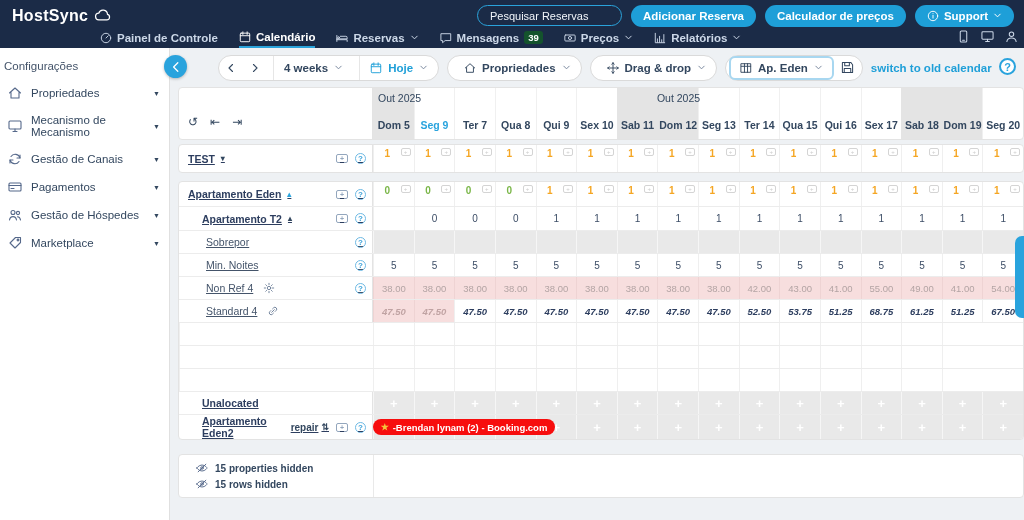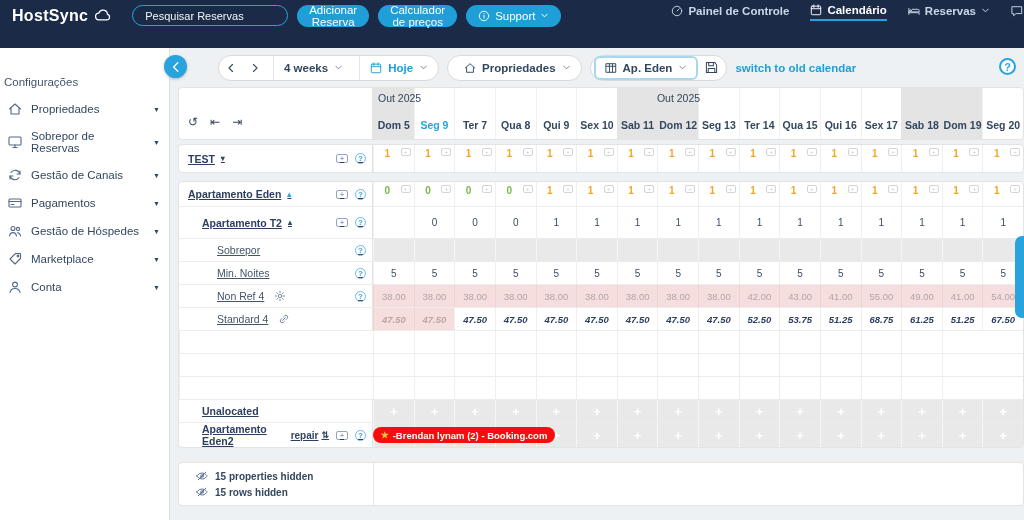--- a/index.html
+++ b/index.html
@@ -6,41 +6,41 @@
   html,body { width:1024px; height:520px; margin:0; overflow:hidden;
     font-family:"Liberation Sans", sans-serif; background:#eef1f4; }
 
   .icon { display:inline-flex; flex:none; }
   .icon svg { width:100%; height:100%; fill:none; stroke:currentColor;
     stroke-width:1.1; stroke-linecap:round; stroke-linejoin:round; }
   .i9{width:9px;height:9px}.i10{width:10px;height:10px}.i12{width:12px;height:12px}
   .i13{width:13px;height:13px}.i14{width:14px;height:14px}.i18{width:18px;height:18px}
 
   
-  .navbar { height:48px; background:#1b2b47; display:flex; flex-direction:row; justify-content:space-between; }
+  .navbar { height:48px; background:#1b2b47; display:flex; flex-direction:column; justify-content:space-between; }
   .nav-top { display:flex; align-items:center; height:27px; padding:4px 10px 0 12px; }
   .brand { color:#fff; font-size:16px; font-weight:bold; letter-spacing:.3px; display:flex; align-items:center; gap:6px; }
   .nav-top-spacer { flex:1; }
   .nav-search { background:transparent; border:1.5px solid #2aa3db; border-radius:12px; height:21px;
-    width:156px; color:#fff; padding:0 12px; font-size:11px; outline:none; font-family:inherit;margin-left:20px; }
+    width:145px; color:#fff; padding:0 12px; font-size:11px; outline:none; font-family:inherit;margin-left:20px; }
   .nav-search::placeholder { color:#f2f6fb; }
   .nav-btn { background:#1e9fd8; color:#fff; border:none; border-radius:12px; height:22px; padding:0 12px;
-    font-size:11.5px; font-weight:normal; margin-left:9px; display:inline-flex; align-items:center; gap:5px;
+    font-size:11.5px; font-weight:bold; margin-left:9px; display:inline-flex; align-items:center; gap:5px;
     font-family:inherit; cursor:pointer; }
   .nav-bottom { display:flex; align-items:center; padding:0 6px 0 100px; height:21px; }
   .nav-menu { display:flex; align-items:center; gap:21px; height:100%; }
   .nav-item { display:flex; align-items:center; gap:5px; color:#ccd8e8; font-size:11.5px; font-weight:bold;
     height:100%; cursor:pointer; white-space:nowrap; }
   .nav-item.active { color:#fff; border-bottom:2px solid #2aa3db; }
   .nav-badge { background:#14532d; color:#fff; border-radius:3px; font-size:9.5px; padding:1px 4px; }
   .nav-devices { margin-left:auto; display:flex; gap:11px; color:#ccd8e8; align-items:center; }
 
   
   .app { display:flex; height:472px; }
-  .sidebar { width:170px; background:#fff; border-right:1px solid #e0e0e0; padding-top:24px; flex:none; }
+  .sidebar { width:170px; background:#fff; border-right:1px solid #e0e0e0; padding-top:8px; flex:none; }
   .side-title { font-size:11.5px; color:#44546a; padding:4px 8px 7px 4px; }
   .side-item { display:flex; align-items:center; gap:9px; padding:7px 9px 7px 8px; font-size:11.5px;
     color:#33475f; cursor:pointer; }
   .side-item .icon { color:#55688a; }
   .side-caret { margin-left:auto; font-size:7px; color:#33475f; }
 
   .main { flex:1; position:relative; padding:6px 0 0 8px; }
 
   
   .back-fab { position:absolute; left:-6px; top:7px; width:23px; height:23px; border-radius:50%;
@@ -78,21 +78,21 @@
   .today { color:#29a3dd; }
   .month-label { position:absolute; top:4px; font-size:10.5px; color:#33475f; white-space:nowrap; }
   .ml1 { left:5px; }
   .ml2 { left:47%; transform:translateX(-50%); }
 
   .band { margin-bottom:8px; overflow:hidden; }
   .g-row { display:grid; grid-template-columns:194px repeat(16,1fr); border-top:1px solid #ececec; position:relative; }
   .band .g-row:first-child { border-top:none; }
   .r-head { display:flex; align-items:center; padding:0 6px 0 9px; border-right:1px solid #e3e3e3;
     font-size:10.5px; color:#44546a; gap:6px; cursor:pointer;text-decoration:underline; }
-  .lvl1 { padding-left:23px; } .lvl2 { padding-left:38px; }
+  .lvl1 { padding-left:23px; } .lvl2 { padding-left:27px; }
   .bold { font-weight:bold; color:#2d3e5f; }
   .caret { font-size:8px; color:#33475f; } .caret.cblue { color:#29a3dd; }
   .r-icons { margin-left:auto; display:flex; gap:7px; align-items:center; }
   .cmt-h { width:12px; height:9px; border:1px solid #93a6bd; border-radius:2px; color:#93a6bd;
     font-size:7px; line-height:7px; text-align:center; cursor:pointer; }
   .help-h { width:11px; height:11px; border-radius:50%; border:1px solid #6db9e4; color:#3ba1d9;
     font-size:8px; font-weight:bold; display:flex; align-items:center; justify-content:center; cursor:pointer; }
   .inline-ic { color:#6d7f99; margin-left:4px; cursor:pointer; }
   .repair { display:flex; align-items:center; gap:3px; font-size:10px; color:#33475f; cursor:pointer; }
   .updown { font-size:9px; color:#33475f; }
@@ -265,21 +265,21 @@
           <span>Propriedades</span>
           <span class="side-caret">▼</span>
         </div>
         <div class="side-item">
           <span class="icon i14">
             <svg viewBox="0 0 14 14">
               <rect x="1" y="2" width="12" height="8" rx="1"></rect>
               <path d="M5 12.5h4M7 10v2.5"></path>
             </svg>
           </span>
-          <span>Sobrepor de Reservas</span>
+          <span>Mecanismo de Mecanismo</span>
           <span class="side-caret">▼</span>
         </div>
         <div class="side-item">
           <span class="icon i14">
             <svg viewBox="0 0 14 14">
               <path d="M12 6A5 5 0 0 0 3 4.5M2 8a5 5 0 0 0 9 1.5"></path>
               <path d="M12 3v3H9M2 11V8h3"></path>
             </svg>
           </span>
           <span>Gestão de Canais</span>
@@ -307,30 +307,20 @@
           <span class="side-caret">▼</span>
         </div>
         <div class="side-item">
           <span class="icon i14">
             <svg viewBox="0 0 14 14">
               <path d="M7.5 1.5h5v5L7 12 2 7z"></path>
               <circle cx="10" cy="4" r=".9"></circle>
             </svg>
           </span>
           <span>Marketplace</span>
-          <span class="side-caret">▼</span>
-        </div>
-        <div class="side-item">
-          <span class="icon i14">
-            <svg viewBox="0 0 14 14">
-              <circle cx="7" cy="4.5" r="2.4"></circle>
-              <path d="M2 12.5c.4-2.6 2.3-4 5-4s4.6 1.4 5 4"></path>
-            </svg>
-          </span>
-          <span>Conta</span>
           <span class="side-caret">▼</span>
         </div>
       </div>
   </div>
 
   <div class="main">
     <div class="back-fab">
       <span class="icon i12">
           <svg viewBox="0 0 10 10">
             <path d="M6.5 1.5L3 5l3.5 3.5"></path>
@@ -387,20 +377,35 @@
             </span>
           <span>Propriedades</span>
           <span class="icon i9 chev-dn">
               <svg viewBox="0 0 10 10">
                 <path d="M2 3.5l3 3 3-3"></path>
               </svg>
             </span>
         </div>
       </div>
 
+      <div class="tb-group">
+        <div class="tb-seg">
+          <span class="icon i12">
+              <svg viewBox="0 0 14 14">
+                <path d="M7 1v12M1 7h12M7 1L5.5 2.5M7 1l1.5 1.5M7 13l-1.5-1.5M7 13l1.5-1.5M1 7l1.5-1.5M1 7l1.5 1.5M13 7l-1.5-1.5M13 7l-1.5 1.5"></path>
+              </svg>
+            </span>
+          <span>Drag &amp; drop</span>
+          <span class="icon i9 chev-dn">
+              <svg viewBox="0 0 10 10">
+                <path d="M2 3.5l3 3 3-3"></path>
+              </svg>
+            </span>
+        </div>
+      </div>
 
       <div class="tb-group">
         <div class="view-box">
           <span class="icon i12">
               <svg viewBox="0 0 14 14">
                 <rect x="1.5" y="2" width="11" height="10"></rect>
                 <path d="M1.5 5h11M5.2 2v10M8.8 2v10"></path>
               </svg>
             </span>
           <span>Ap. Eden</span>
@@ -619,21 +624,21 @@
               </div>
               <div class="g-cell count-cell">
                 <span class="num num-orange">1</span>
                 <span class="cmt">+</span>
               </div>
               <div class="g-cell count-cell">
                 <span class="num num-orange">1</span>
                 <span class="cmt">+</span>
               </div>
             </div>
-            <div class="g-row" style="height: 32px;">
+            <div class="g-row" style="height: 24px;">
               <div class="r-head lvl1 bold">
                 <span>Apartamento T2</span>
                 <span class="caret">▴</span>
                 <div class="r-icons">
                   <span class="cmt-h">+</span>
                   <span class="help-h">?</span>
                 </div>
               </div>
               <div class="g-cell"></div>
               <div class="g-cell">0</div>

